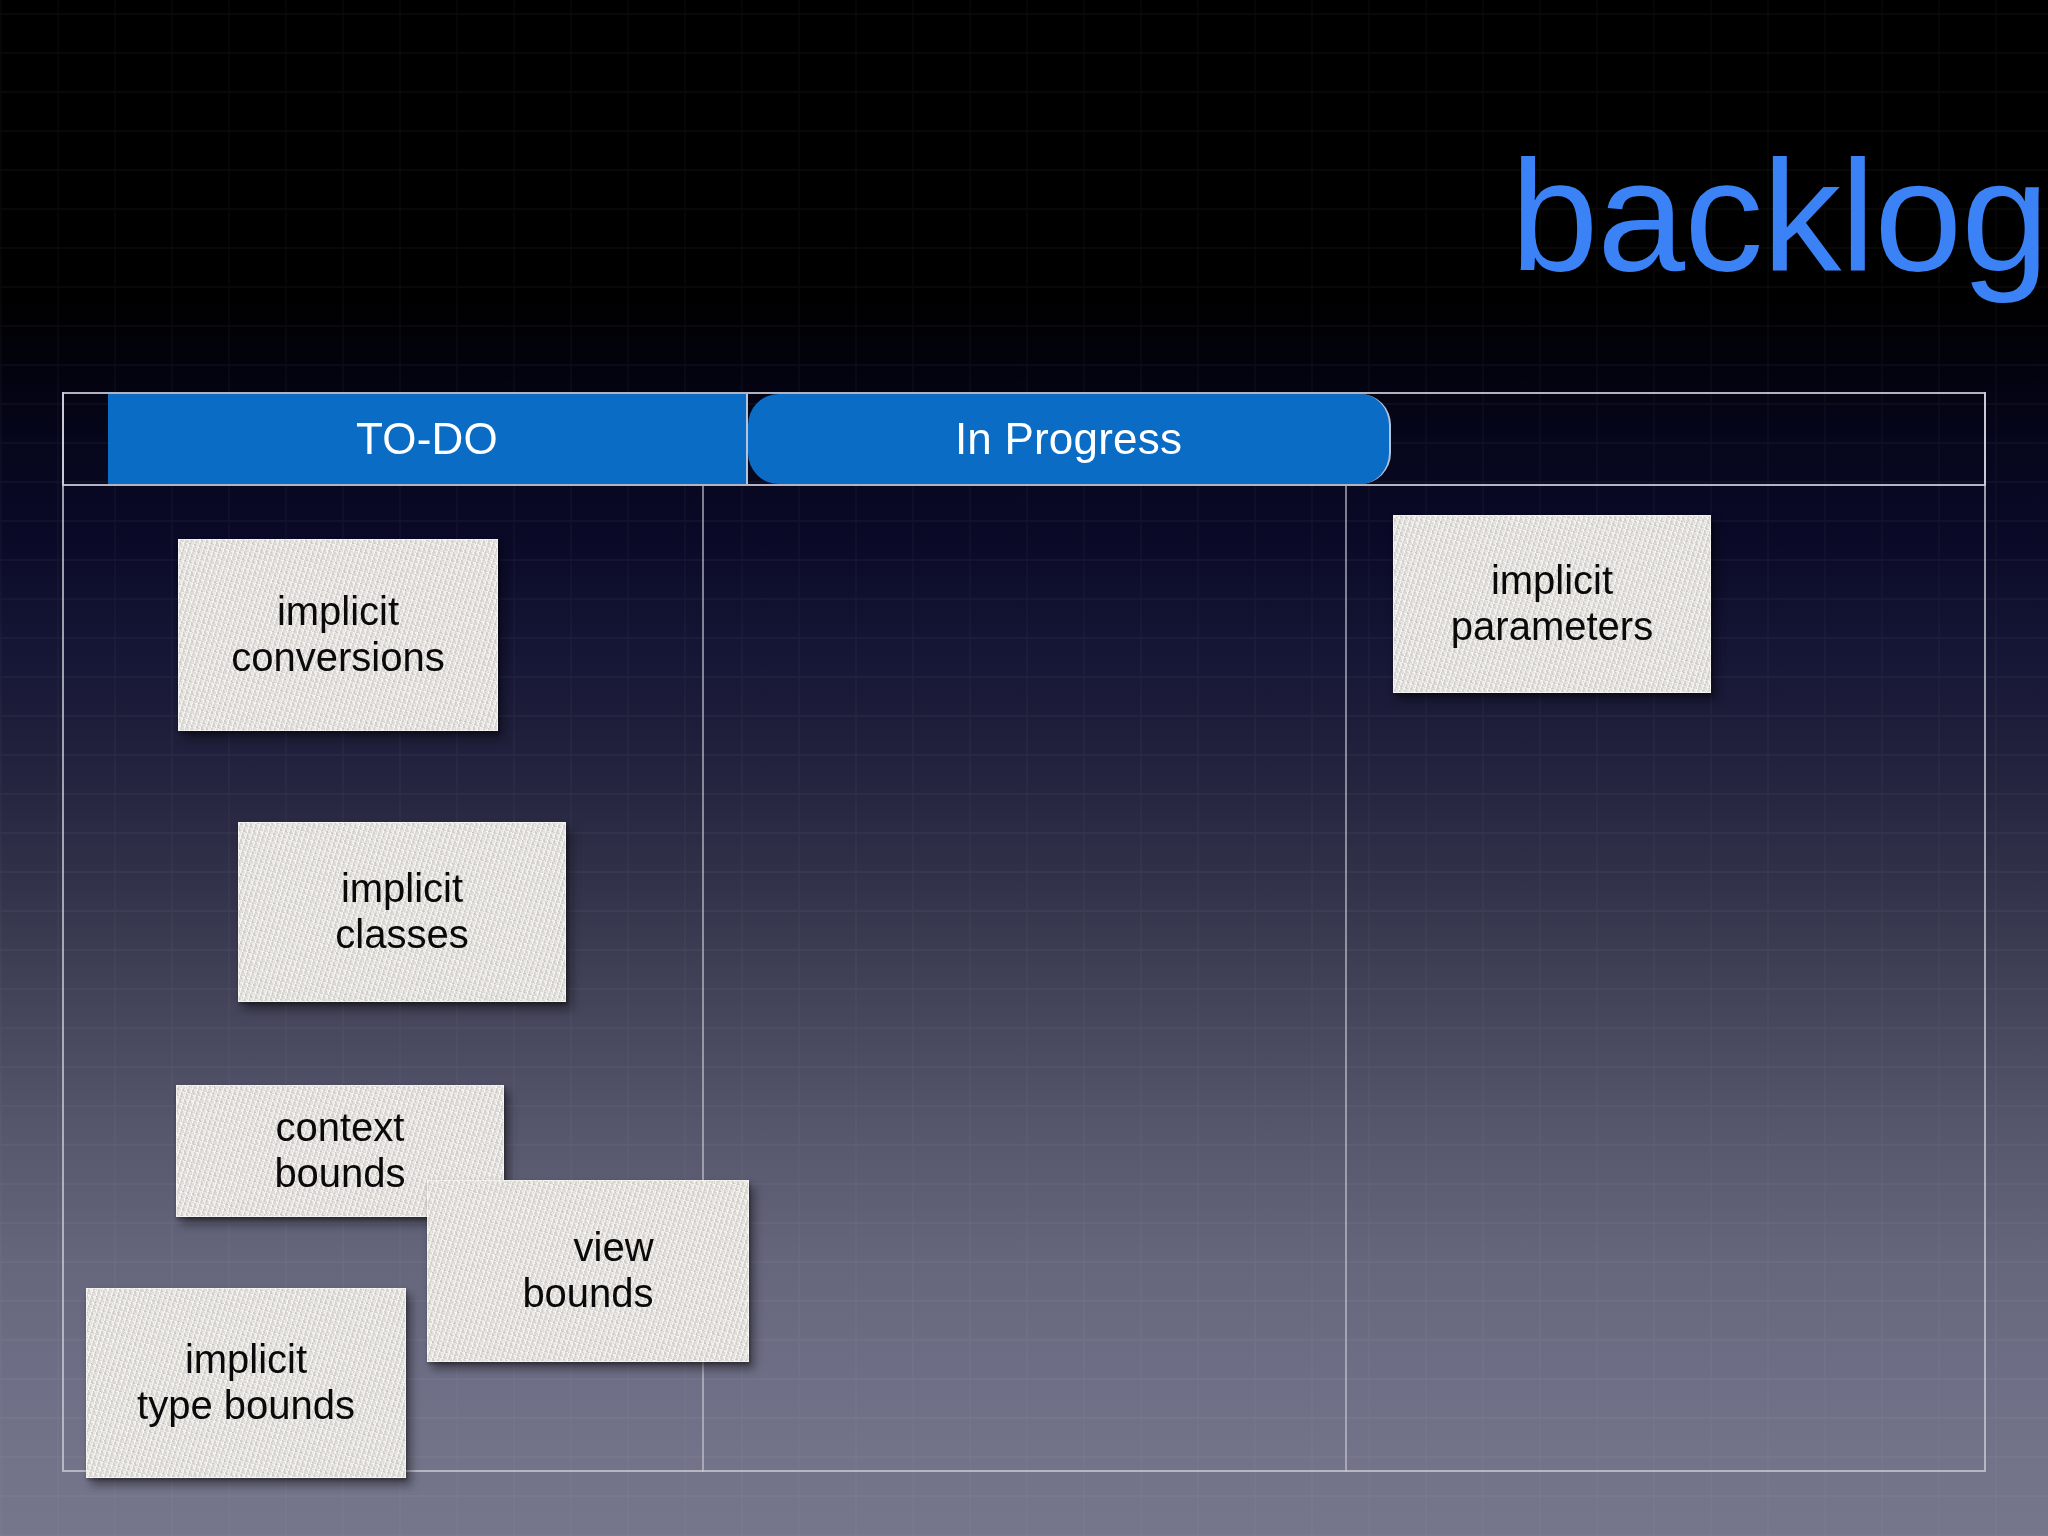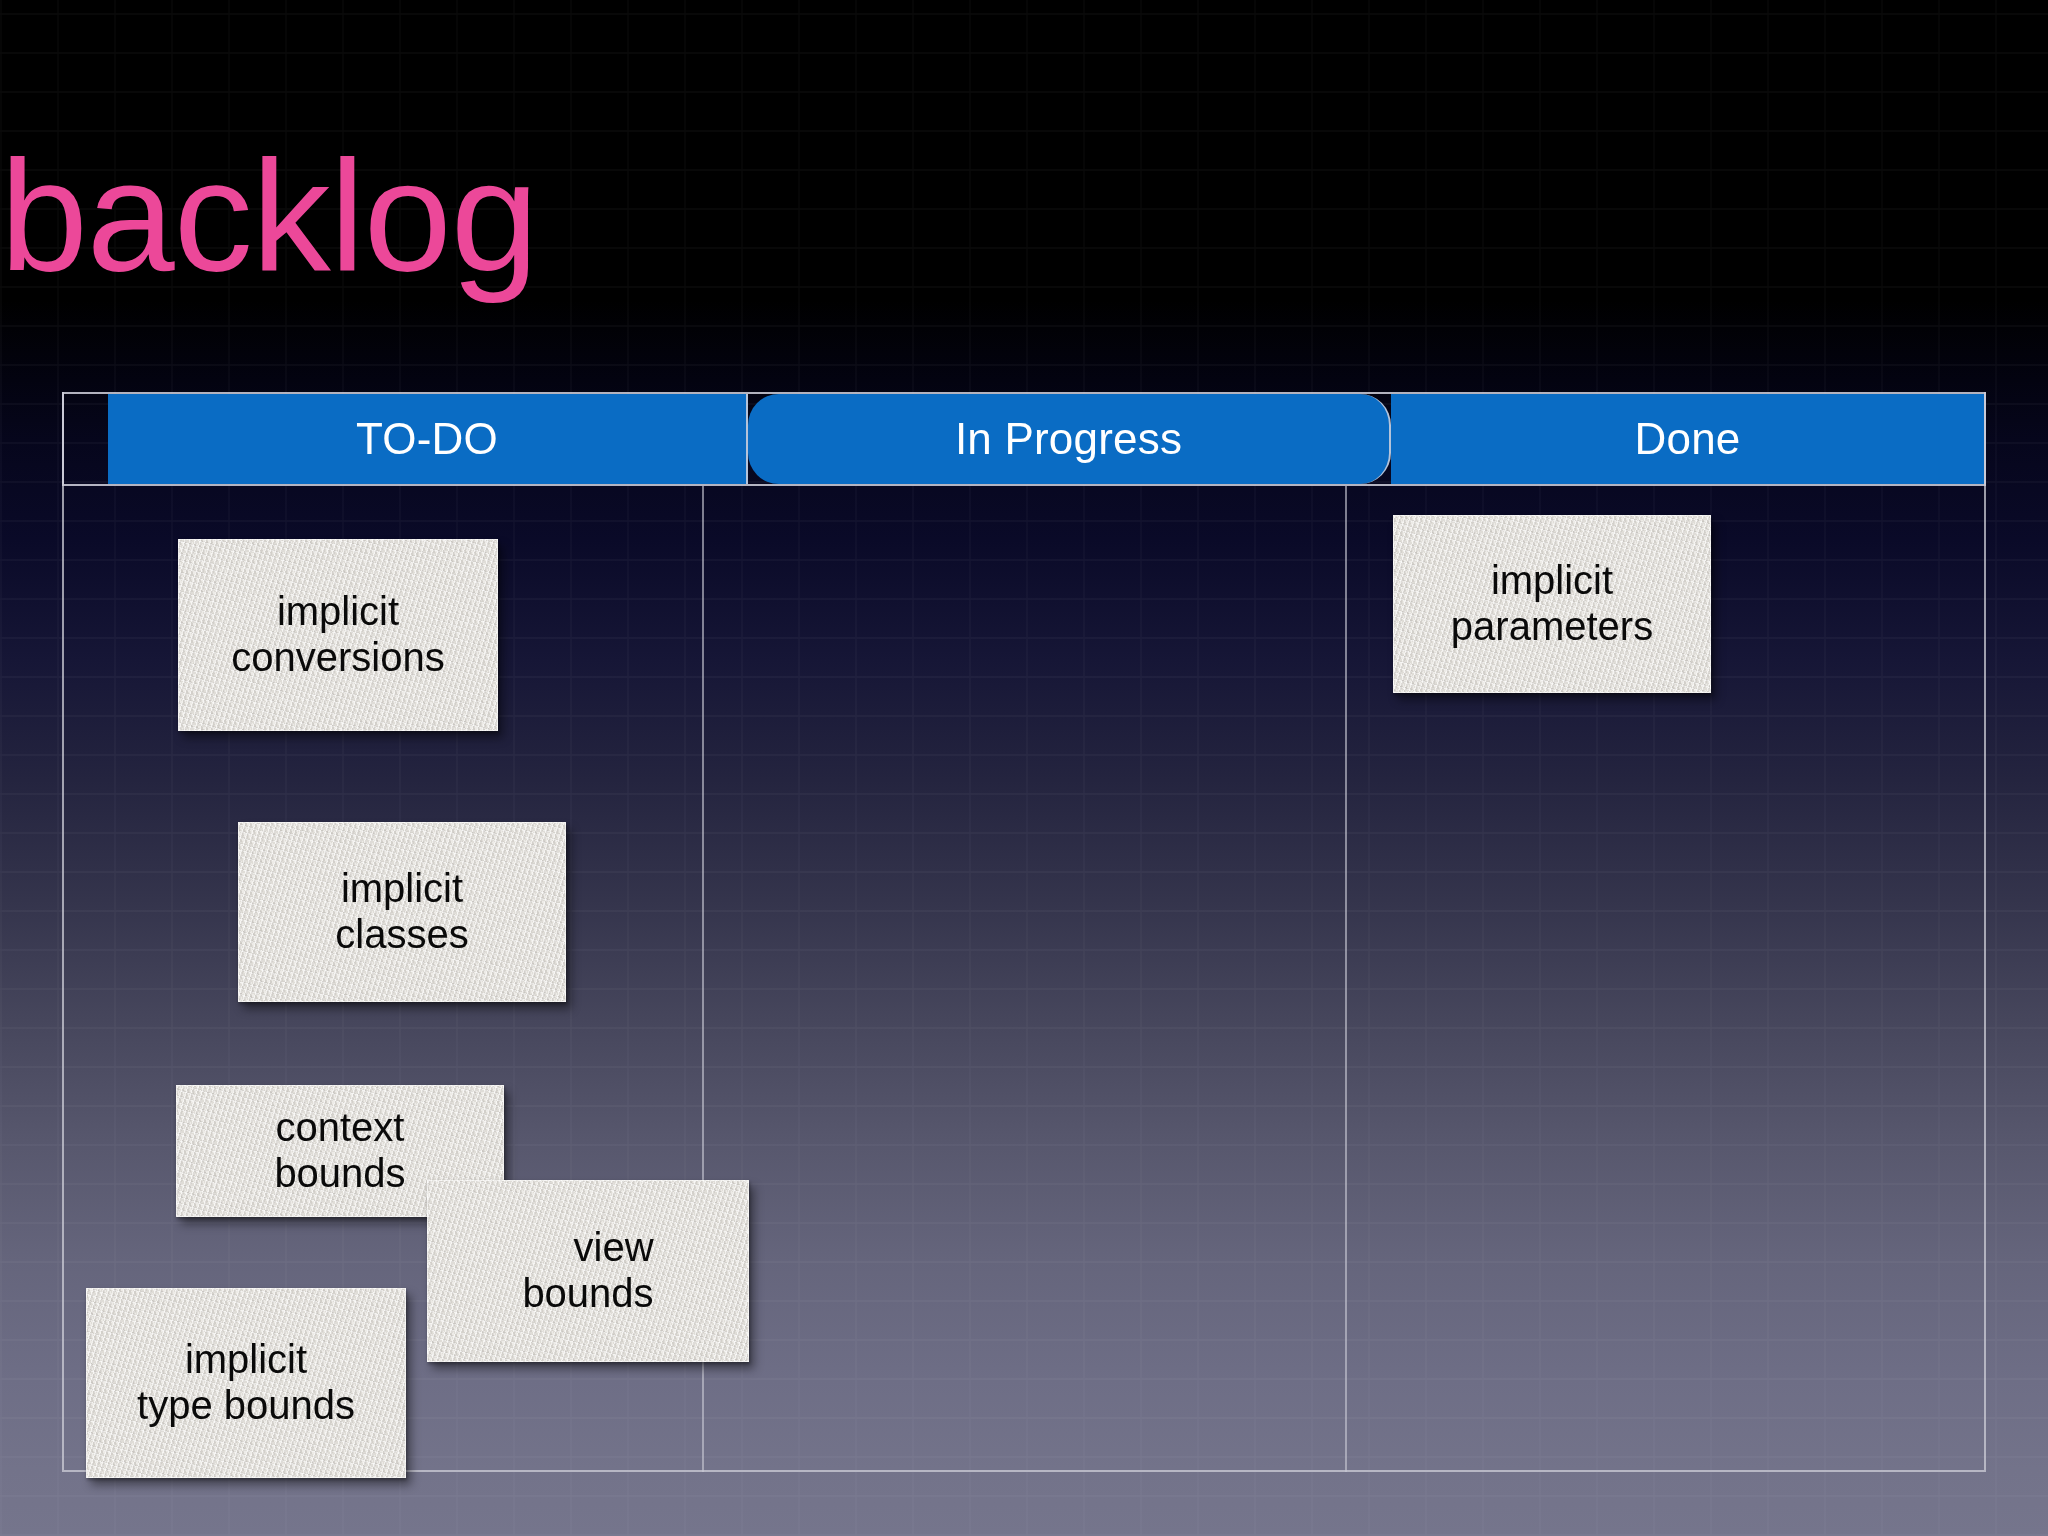--- a/index.html
+++ b/index.html
@@ -47,22 +47,22 @@
       repeating-linear-gradient(90deg, rgba(255,255,255,.7) 0 2px, rgba(0,0,0,0) 2px 57px);
     pointer-events: none;
   }
 
   
   .title {
     position: absolute;
     left: 0;
     top: 136px;
     width: 2048px;
-    text-align: left;
-    color: #ec4899;
+    text-align: right;
+    color: #3b82f6;
     font-size: 158px;
     font-weight: 300;
     letter-spacing: -1px;
     line-height: 1.0;
     white-space: nowrap;
   }
 
   
   .board {
     position: absolute;
@@ -144,21 +144,20 @@
   <div class="bg"></div>
   <div class="bg-noise"></div>
 
   <div class="title">backlog</div>
 
   <div class="board"></div>
 
   <div class="header-row">
     <div class="header-cell c1">TO-DO</div>
     <div class="header-cell c2">In Progress</div>
-    <div class="header-cell c3">Done</div>
   </div>
 
   <div class="col-divider d1"></div>
   <div class="col-divider d2"></div>
 
   <div class="note" style="left:178px; top:539px; width:320px; height:192px;">
     <span class="note-text">implicit
 conversions</span>
   </div>
 

